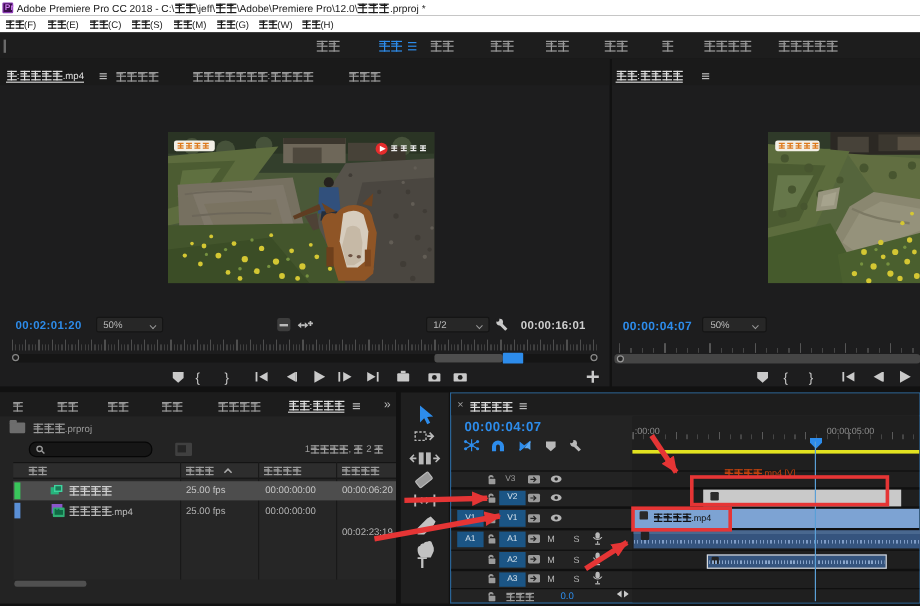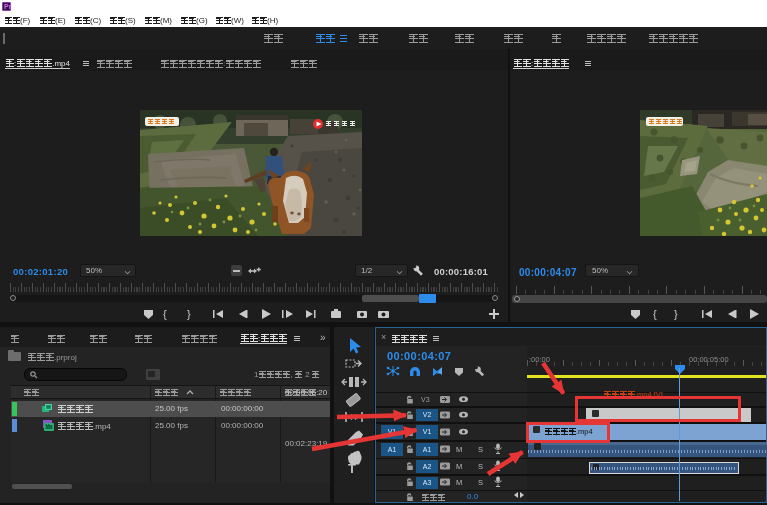--- a/index.html
+++ b/index.html
@@ -15,20 +15,33 @@
  width:8px;height:8px;margin:0 .5px}
 i.h7{width:7px;height:7px}
 i.h9{width:9px;height:8.5px}
 .gtx{color:#9b9b9b}
 </style></head><body>
 <div id="root">
 
 <div class="ab" style="left:0;top:0;width:767px;height:13px;background:#fff"></div>
 <div class="ab" style="left:2px;top:2px;width:9px;height:9px;background:#3a0d4d;border:1px solid #8b3bb5;border-radius:1px"></div>
 <div class="ab" style="left:4px;top:4px;width:5px;height:5px;color:#c97ae8;font-size:7px;line-height:5px;font-weight:bold">Pr</div>
+<div class="ab t" style="left:14px;top:2px;height:9px;font-size:8.5px;color:#1a1a1a">
+      <b>Adobe&nbsp;Premiere&nbsp;Pro&nbsp;CC&nbsp;2018&nbsp;-&nbsp;C:\</b>
+      <i class="h"></i>
+      <i class="h"></i>
+      <b>\jeff\</b>
+      <i class="h"></i>
+      <i class="h"></i>
+      <b>\Adobe\Premiere&nbsp;Pro\12.0\</b>
+      <i class="h"></i>
+      <i class="h"></i>
+      <i class="h"></i>
+      <b>.prproj&nbsp;*</b>
+    </div>
 
 <div class="ab" style="left:0;top:13px;width:767px;height:14px;background:#fff"></div>
 <div class="ab t" style="left:4px;top:15.5px;height:9px;font-size:8px;color:#1c1c1c">
       <i class="h h7"></i>
       <i class="h h7"></i>
       <b>(F)</b>
     </div>
 <div class="ab t" style="left:39px;top:15.5px;height:9px;font-size:8px;color:#1c1c1c">
       <i class="h h7"></i>
       <i class="h h7"></i>
@@ -494,21 +507,21 @@
       <rect x="4.2" y="1.2" width="4.6" height="3.6" fill="#1a7a55"></rect>
     </svg>
 <div class="ab t" style="left:57px;top:404px;height:10px;color:#cfcfcf">
       <i class="h"></i>
       <i class="h"></i>
       <i class="h"></i>
       <i class="h"></i>
     </div>
 <div class="ab" style="left:155px;top:404px;font-size:8px;color:#c6c6c6">25.00 fps</div>
 <div class="ab" style="left:221px;top:404px;font-size:8px;color:#c6c6c6">00:00:00:00</div>
-<div class="ab" style="left:285px;top:388px;font-size:8px;color:#c6c6c6">00:00:06:20</div>
+<div class="ab" style="left:285px;top:404px;font-size:8px;color:#c6c6c6">00:00:06:20</div>
 
 <div class="ab" style="left:12px;top:419px;width:5px;height:13px;background:#5a8fd6"></div>
 <svg class="ab" style="left:42px;top:420px" width="12" height="11" viewBox="0 0 12 11">
       <rect x="1" y="0" width="9" height="8" fill="#8a56c9"></rect>
       <rect x="2" y="3" width="10" height="8" rx="1" fill="#2fae74"></rect>
       <rect x="3.5" y="5" width="7" height="4" fill="#0f6a44"></rect>
       <rect x="3.5" y="4" width="1.5" height="1" fill="#0f6a44"></rect>
       <rect x="6" y="4" width="1.5" height="1" fill="#0f6a44"></rect>
     </svg>
 <div class="ab t" style="left:57px;top:421px;height:10px;color:#b9b9b9">

